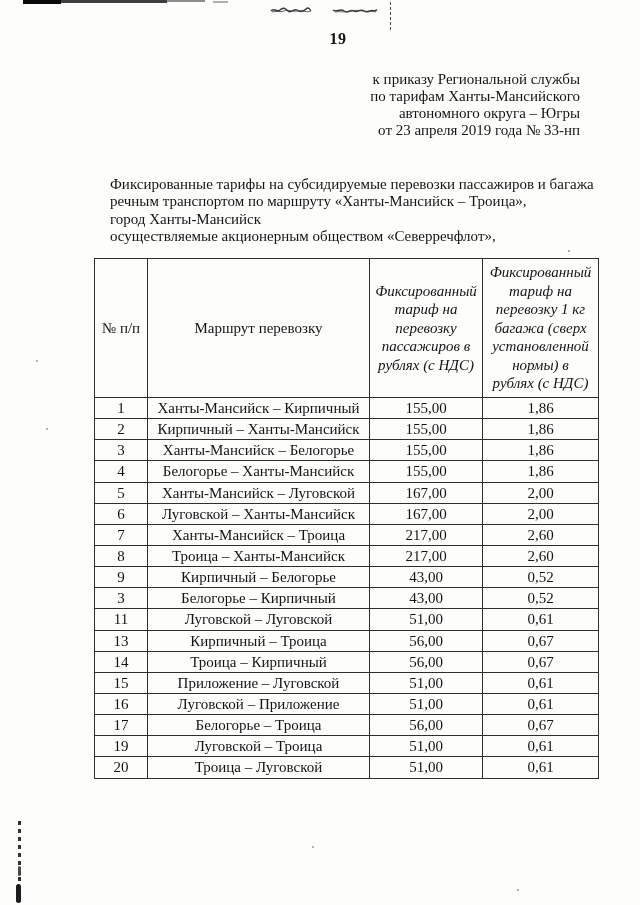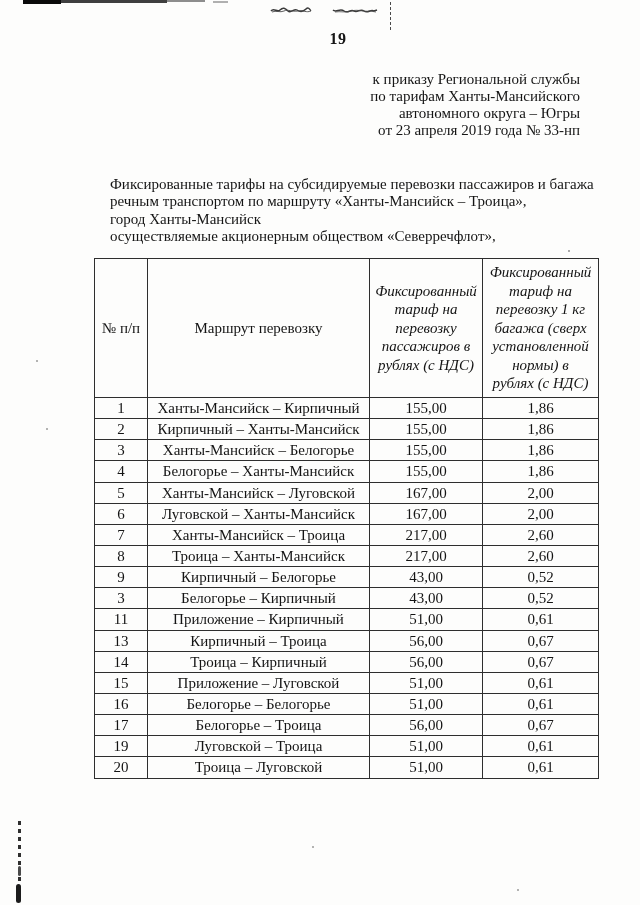--- a/index.html
+++ b/index.html
@@ -218,21 +218,21 @@
 
         <tr>
           <td>3</td>
           <td>Белогорье – Кирпичный</td>
           <td>43,00</td>
           <td>0,52</td>
         </tr>
 
         <tr>
           <td>11</td>
-          <td>Приложение – Кирпичный</td>
+          <td>Луговской – Луговской</td>
           <td>51,00</td>
           <td>0,61</td>
         </tr>
 
 
         <tr>
           <td>13</td>
           <td>Кирпичный – Троица</td>
           <td>56,00</td>
           <td>0,67</td>
@@ -247,21 +247,21 @@
 
         <tr>
           <td>15</td>
           <td>Приложение – Луговской</td>
           <td>51,00</td>
           <td>0,61</td>
         </tr>
 
         <tr>
           <td>16</td>
-          <td>Белогорье – Белогорье</td>
+          <td>Луговской – Приложение</td>
           <td>51,00</td>
           <td>0,61</td>
         </tr>
 
         <tr>
           <td>17</td>
           <td>Белогорье – Троица</td>
           <td>56,00</td>
           <td>0,67</td>
         </tr>

